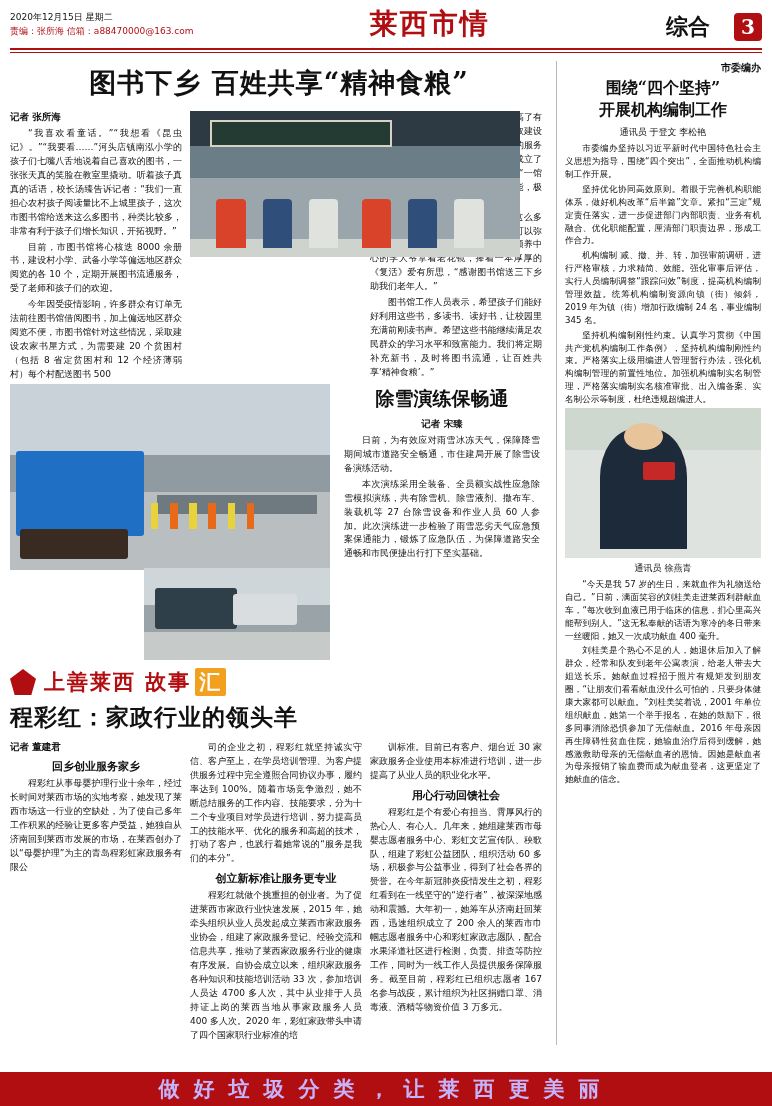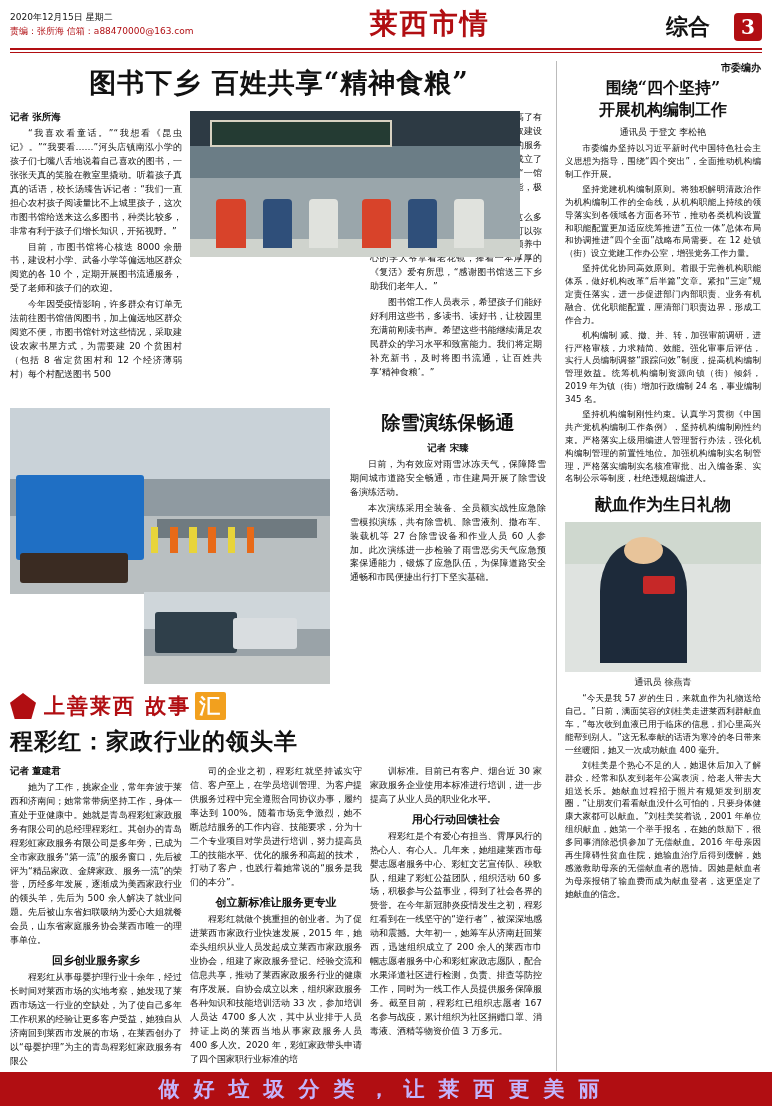--- a/index.html
+++ b/index.html
@@ -50,21 +50,21 @@
   }
   .body-txt p{margin:0 0 2px 0;text-indent:2em;}
 
   .cols3{display:flex;gap:8px;}
   .cols3 > div{width:172px;}
 
   .photo{background:#6d7b83;position:relative;overflow:hidden;}
   .ph-classroom{width:330px;height:146px;margin:0 auto 4px auto;}
 
   
-  .snow-wrap{margin-top:24px;display:flex;gap:20px;}
+  .snow-wrap{margin-top:0;display:flex;gap:14px;}
   .snow-left{width:320px;}
   .snow-col{width:196px;}
 
   .sub-head{
     font-family:"DejaVu Serif","Liberation Serif",serif;
     font-weight:bold;font-size:19px;text-align:center;margin:2px 0 6px 0;
   }
 
   
   .rc-kicker{font-size:10px;text-align:right;font-weight:bold;margin-bottom:2px;}
@@ -231,23 +231,20 @@
           <span>上善莱西 故事</span>
           <span class="band-hui">汇</span>
         </div>
       </div>
 
       <div class="story-head">程彩红：家政行业的领头羊</div>
 
       <div class="cols3">
         <div>
           <div class="byline">记者 董建君</div>
-          <div class="body-txt">
-            <p>她为了工作，挑家企业，常年奔波于莱西和济南间；她常常带病坚持工作，身体一直处于亚健康中。她就是青岛程彩虹家政服务有限公司的总经理程彩红。其创办的青岛程彩虹家政服务有限公司是多年旁，已成为全市家政服务“第一流”的服务窗口，先后被评为“精品家政、金牌家政、服务一流”的荣誉，历经多年发展，逐渐成为美西家政行业的领头羊，先后为 500 余人解决了就业问题。先后被山东省妇联吸纳为爱心大姐就餐会员，山东省家庭服务协会莱西市唯一的理事单位。</p>
-          </div>
           <div class="sec-title">回乡创业服务家乡</div>
           <div class="body-txt">
             <p>程彩红从事母婴护理行业十余年，经过长时间对莱西市场的实地考察，她发现了莱西市场这一行业的空缺处，为了使自己多年工作积累的经验让更多客户受益，她独自从济南回到莱西市发展的市场，在莱西创办了以“母婴护理”为主的青岛程彩虹家政服务有限公</p>
           </div>
         </div>
         <div>
           <div class="body-txt">
             <p>司的企业之初，程彩红就坚持诚实守信、客户至上，在学员培训管理、为客户提供服务过程中完全遵照合同协议办事，履约率达到 100%。随着市场竞争激烈，她不断总结服务的工作内容、技能要求，分为十二个专业项目对学员进行培训，努力提高员工的技能水平、优化的服务和高超的技术，打动了客户，也践行着她常说的“服务是我们的本分”。</p>
           </div>
           <div class="sec-title">创立新标准让服务更专业</div>
@@ -267,27 +264,25 @@
       </div>
     </div>
 
     <div class="colB">
       <div class="rc-kicker">市委编办</div>
       <div class="rc-title" style="white-space:pre-line">围绕“四个坚持”
 开展机构编制工作</div>
       <div class="rc-by">通讯员 于登文 李松艳</div>
       <div class="rc-body">
         <p>市委编办坚持以习近平新时代中国特色社会主义思想为指导，围绕“四个突出”，全面推动机构编制工作开展。</p>
-        <p>坚持党建机构编制原则。将独积解明清政治作为机构编制工作的全命线，从机构职能上持续的领导落实到各领域各方面各环节，推动各类机构设置和职能配置更加适应统筹推进“五位一体”总体布局和协调推进“四个全面”战略布局需要。在 12 处镇（街）设立党建工作办公室，增强党务工作力量。</p>
         <p>坚持优化协同高效原则。着眼于完善机构职能体系，做好机构改革“后半篇”文章。紧扣“三定”规定责任落实，进一步促进部门内部职责、业务有机融合、优化职能配置，厘清部门职责边界，形成工作合力。</p>
         <p>机构编制 减、撤、并、转，加强审前调研，进行严格审核，力求精简、效能。强化审事后评估，实行人员编制调整“跟踪问效”制度，提高机构编制管理效益。统筹机构编制资源向镇（街）倾斜，2019 年为镇（街）增加行政编制 24 名，事业编制 345 名。</p>
         <p>坚持机构编制刚性约束。认真学习贯彻《中国共产党机构编制工作条例》，坚持机构编制刚性约束。严格落实上级用编进人管理暂行办法，强化机构编制管理的前置性地位。加强机构编制实名制管理，严格落实编制实名核准审批、出入编备案、实名制公示等制度，杜绝违规超编进人。</p>
       </div>
 
-      <div class="rc-title2">献血作为生日礼物</div>
       <div class="photo" style="width:196px;height:150px;margin-bottom:4px">
         <div class="blood-inner">
           <div class="blood-shelf"></div>
           <div class="blood-person"></div>
           <div class="blood-face"></div>
           <div class="blood-card"></div>
         </div>
       </div>
       <div class="rc-by">通讯员 徐燕青</div>
       <div class="rc-body">

